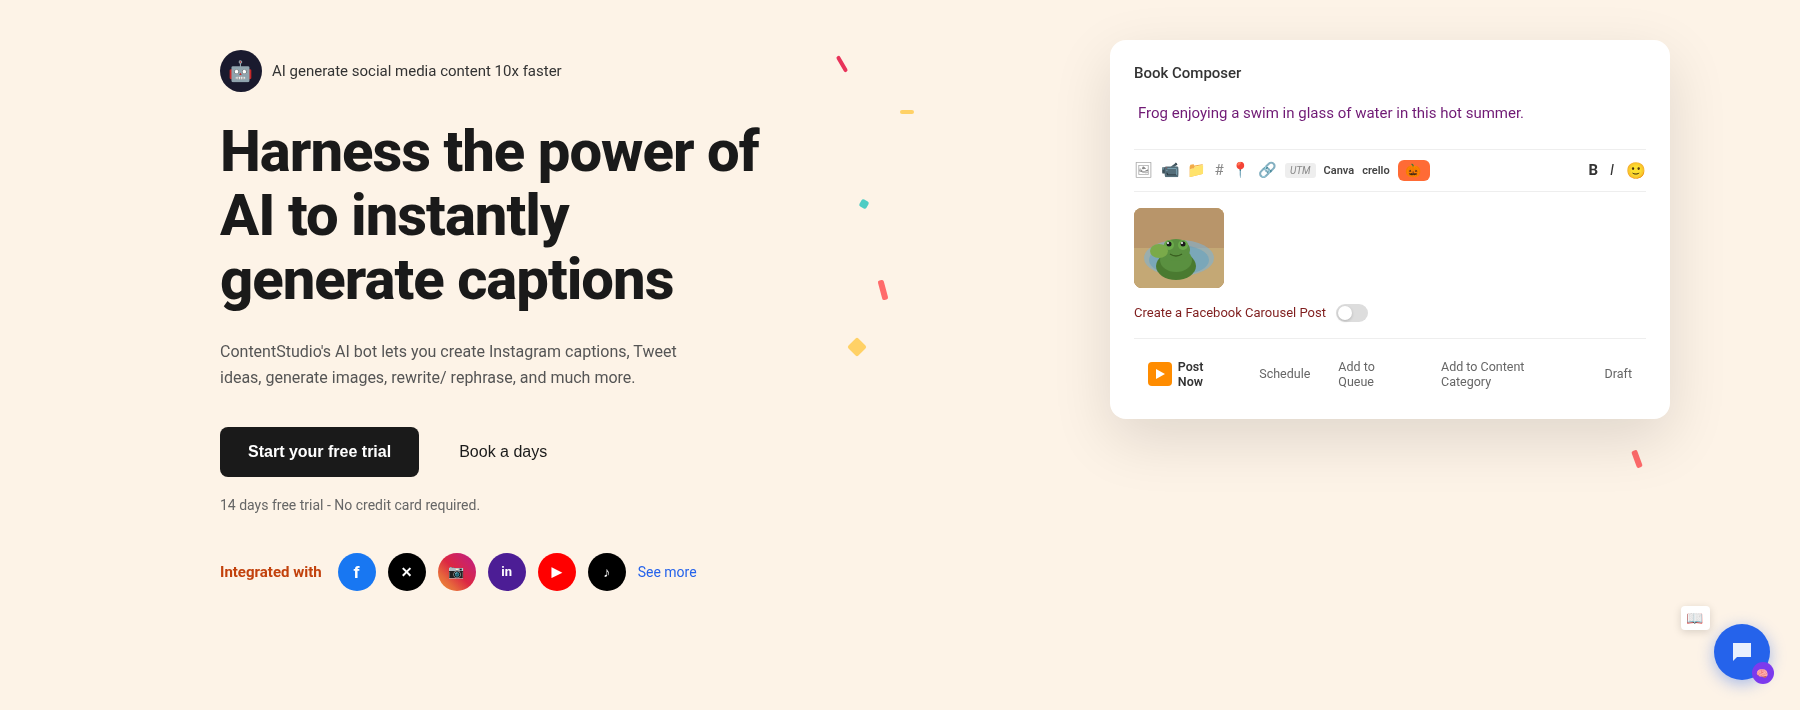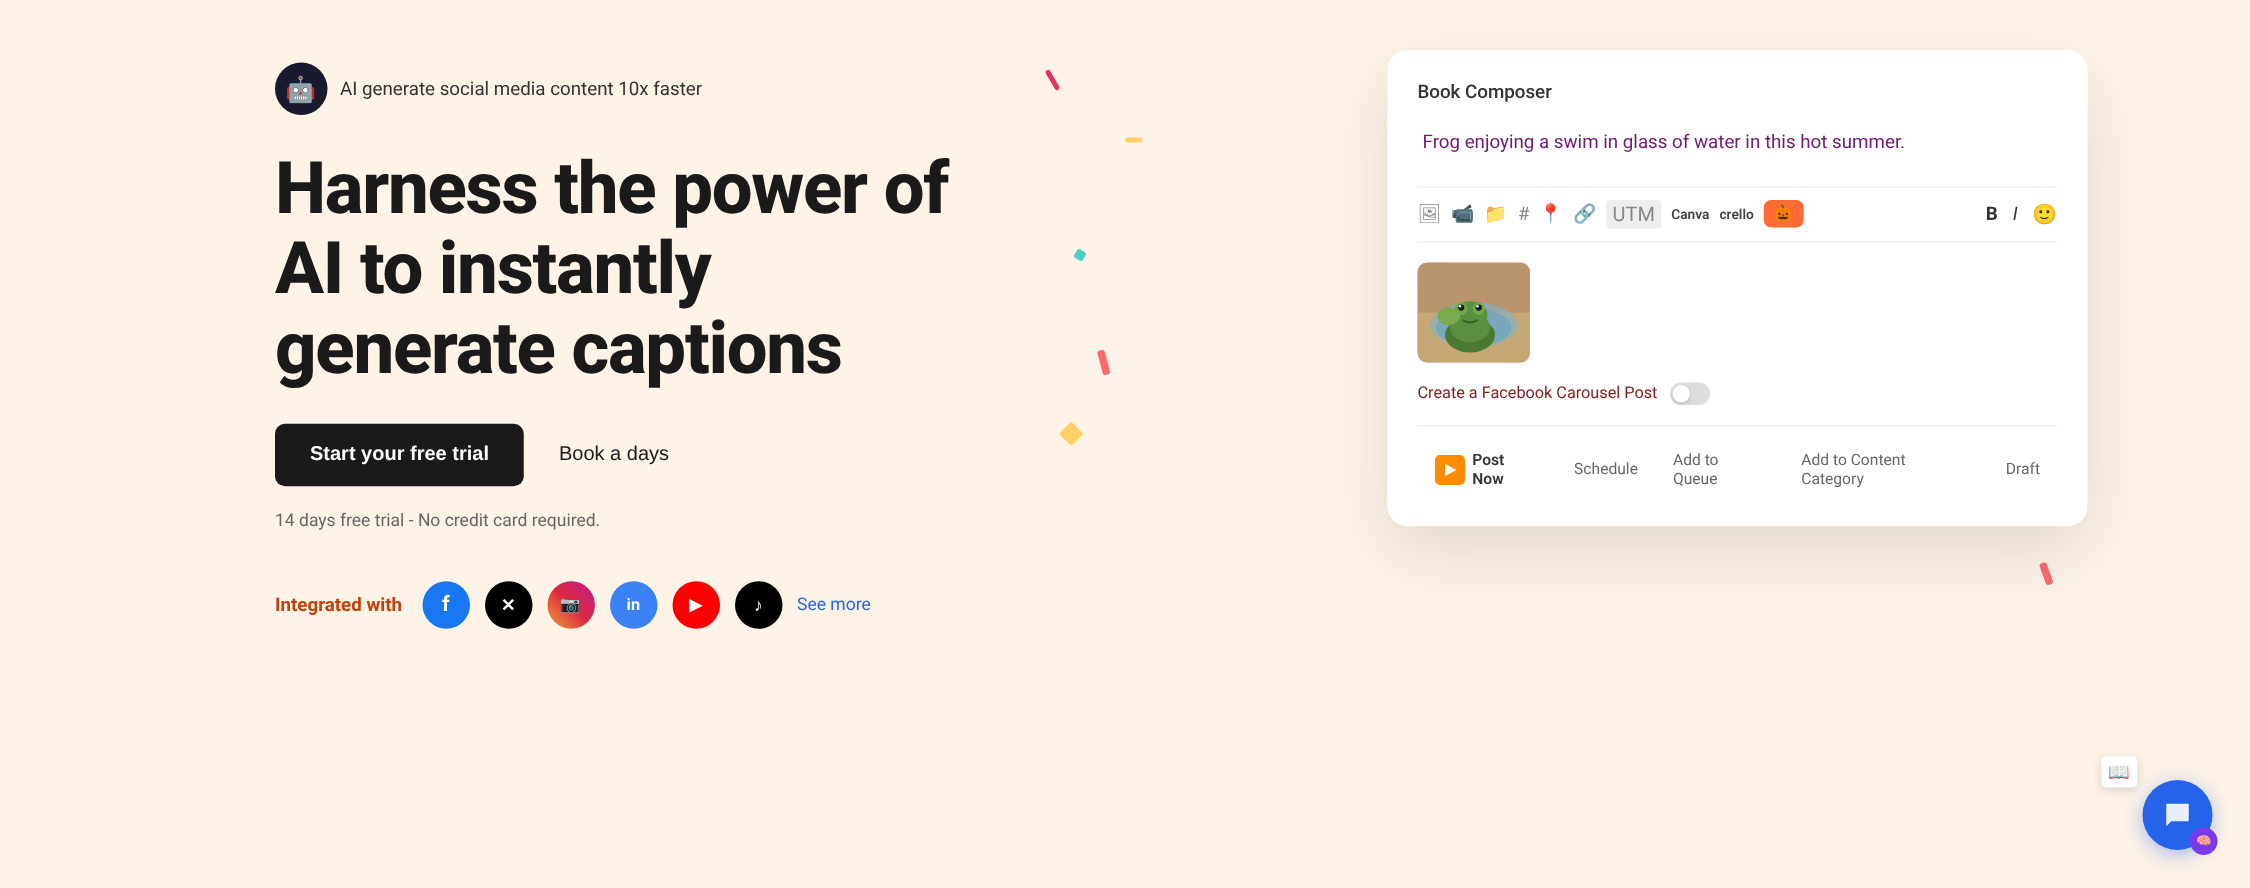--- a/index.html
+++ b/index.html
@@ -72,21 +72,21 @@
       font-size: 16px;
       color: #555;
       line-height: 1.6;
       margin-bottom: 36px;
       max-width: 480px;
     }
 
     .cta-row {
       display: flex;
       align-items: center;
-      gap: 28px;
+      gap: 40px;
       margin-bottom: 20px;
     }
 
     .btn-primary {
       background: #1a1a1a;
       color: white;
       border: none;
       padding: 16px 28px;
       border-radius: 8px;
       font-size: 16px;
@@ -133,21 +133,21 @@
       color: white;
       font-size: 17px;
       font-weight: 700;
       cursor: pointer;
       flex-shrink: 0;
     }
 
     .fb { background: #1877f2; }
     .tw { background: #000000; }
     .ig { background: linear-gradient(45deg, #f09433, #e6683c, #dc2743, #cc2366, #bc1888); }
-    .li { background: #3b82f6; }
+    .li { background: #4c1d95; }
     .yt { background: #ff0000; }
     .tk { background: #000000; }
 
     .see-more-link {
       color: #2563eb;
       font-size: 14px;
       text-decoration: none;
       cursor: pointer;
       white-space: nowrap;
     }
@@ -438,20 +438,21 @@
     <div class="badge-icon">🤖</div>
     <span class="badge-text">AI generate social media content 10x faster</span>
   </div>
 
   <h1 class="main-heading">
     <span>Harness the power of</span><br>
     <span>AI to instantly</span><br>
     <span>generate captions</span><br>
   </h1>
 
+  <p class="sub-text">ContentStudio's AI bot lets you create Instagram captions, Tweet ideas, generate images, rewrite/ rephrase, and much more.</p>
 
   <div class="cta-row">
     <button class="btn-primary">Start your free trial</button>
     <button class="btn-demo">Book a days</button>
   </div>
 
   <p class="trial-note">14 days free trial - No credit card required.</p>
 
   <div class="integration-row">
     <span class="integration-label">Integrated with</span>
@@ -473,21 +474,21 @@
     <div class="composer-text">Frog enjoying a swim in glass of water in this hot summer.</div>
 
     <div class="composer-toolbar">
       <div class="toolbar-left">
         <span class="toolbar-icon">🖼</span>
         <span class="toolbar-icon">📹</span>
         <span class="toolbar-icon">📁</span>
         <span class="toolbar-icon">#</span>
         <span class="toolbar-icon">📍</span>
         <span class="toolbar-icon">🔗</span>
-        <span class="toolbar-icon" style="font-size:16px; background:#eee; padding:2px 5px; border-radius:3px;">UTM</span>
+        <span class="toolbar-icon" style="font-size:10px; background:#eee; padding:2px 5px; border-radius:3px;font-style:italic;">UTM</span>
         <span class="toolbar-icon" style="font-size:11px; font-weight:600; color:#444;">Canva</span>
         <span class="toolbar-icon" style="font-size:11px; font-weight:600; color:#444;">crello</span>
         <span class="toolbar-emoji-btn">🎃</span>
       </div>
       <div class="toolbar-right">
         <span style="font-weight:700; color:#333;">B</span>
         <span style="font-style:italic; color:#333;">I</span>
         <span style="font-size:16px;">🙂</span>
       </div>
     </div>

